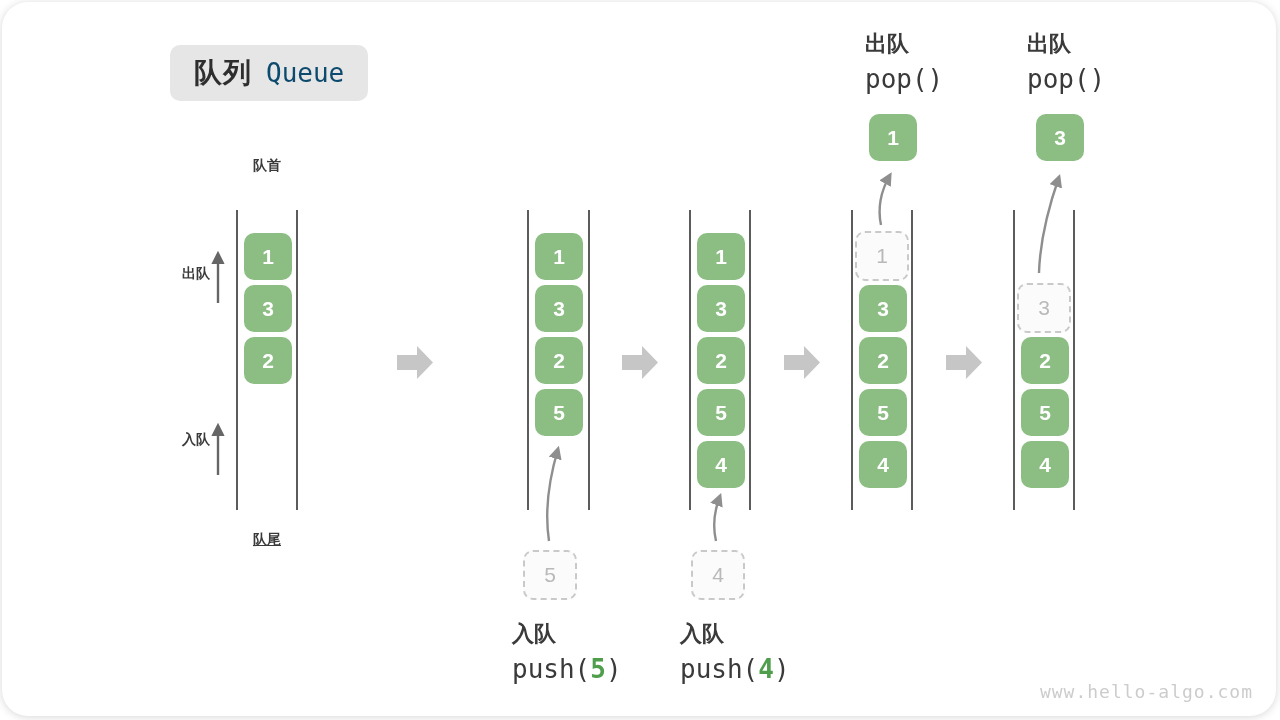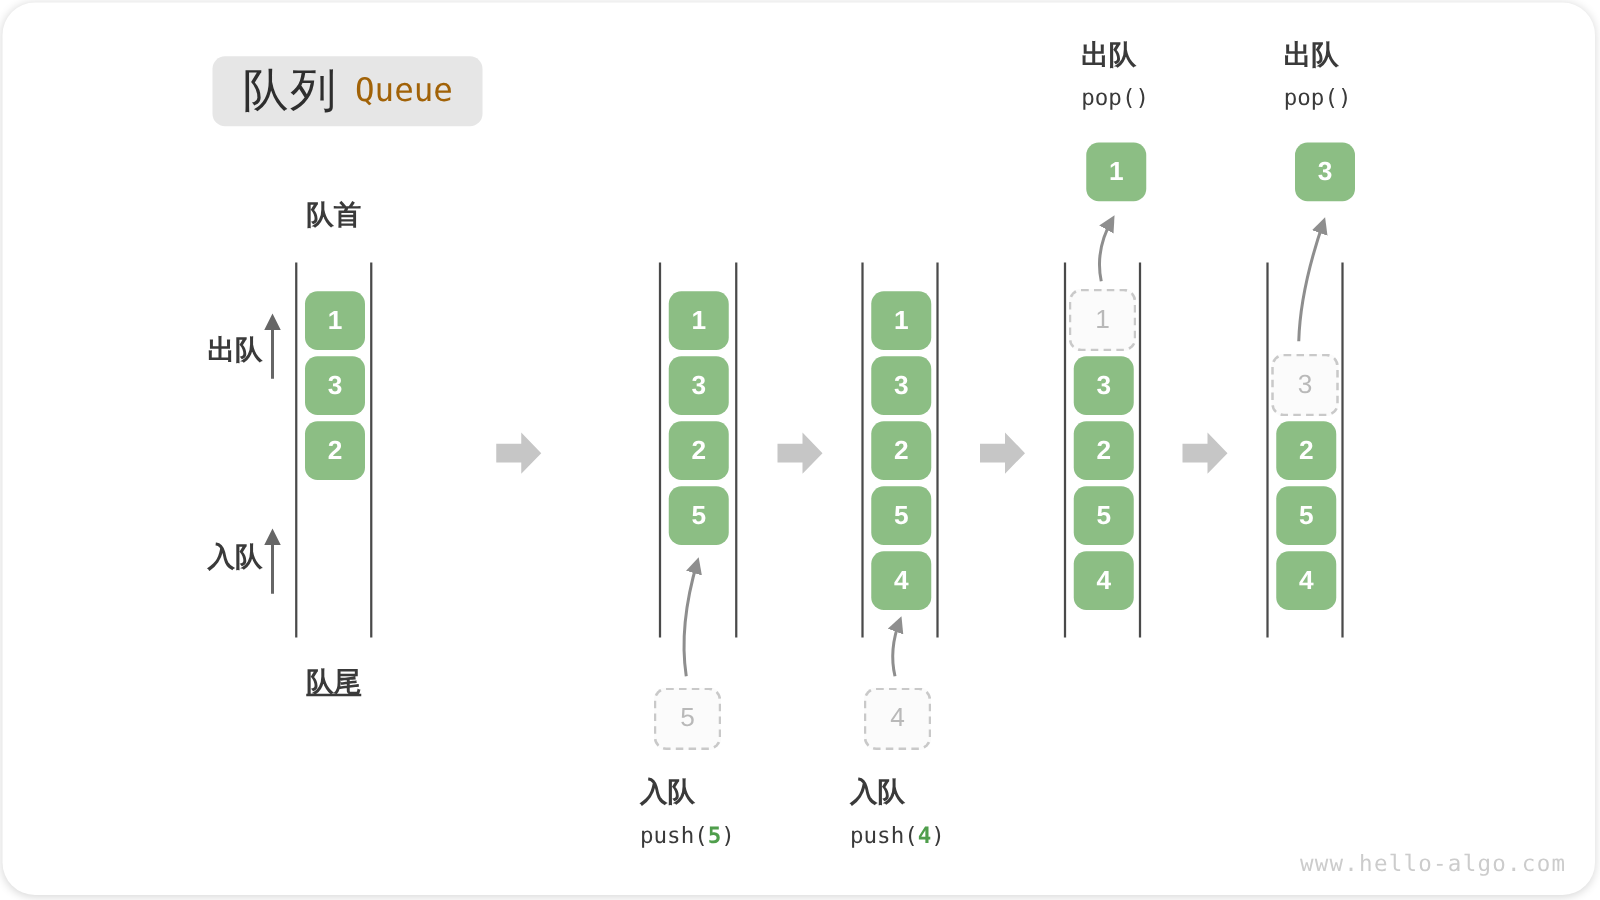--- a/index.html
+++ b/index.html
@@ -3,38 +3,38 @@
 <meta charset="utf-8">
 <style>
   html,body{margin:0;padding:0;background:#ffffff;}
   .stage{position:relative;width:1280px;height:720px;font-family:"Liberation Sans","DejaVu Sans",sans-serif;color:#3a3a3a;overflow:hidden;}
   .card{position:absolute;left:2px;top:2px;width:1274px;height:714px;background:#ffffff;border-radius:26px;box-shadow:0 1px 8px rgba(0,0,0,0.16);}
   .overlay{position:absolute;left:0;top:0;width:1280px;height:720px;pointer-events:none;}
   .mono{font-family:"DejaVu Sans Mono","Liberation Mono",monospace;}
 
   .badge{position:absolute;left:170px;top:45px;height:56px;background:#e6e6e6;border-radius:10px;
          display:flex;align-items:center;padding:0 24px;gap:14px;}
-  .badge .zh{font-size:37px;font-weight:normal;color:#2e2e2e;letter-spacing:1px;}
-  .badge .en{font-size:26px;color:#a16207;}
+  .badge .zh{font-size:28px;font-weight:bold;color:#2e2e2e;letter-spacing:1px;}
+  .badge .en{font-size:26px;color:#0c4a6e;}
 
-  .lbl{position:absolute;font-size:22px;font-weight:bold;color:#3a3a3a;white-space:nowrap;}
+  .lbl{position:absolute;font-size:14px;font-weight:bold;color:#3a3a3a;white-space:nowrap;}
   .lbl-front{left:237px;top:157px;width:60px;text-align:center;}
   .lbl-rear{left:237px;top:531px;width:60px;text-align:center;text-decoration:underline;}
   .lbl-deq{left:162px;top:265px;width:48px;text-align:right;}
   .lbl-enq{left:162px;top:431px;width:48px;text-align:right;}
 
   .box{position:absolute;width:48px;height:47px;border-radius:10px;background:var(--green,#8cbe84);
        color:#ffffff;font-size:21px;font-weight:bold;display:flex;align-items:center;justify-content:center;}
   .ghost{position:absolute;width:50px;height:46px;border-radius:10px;border:2px dashed #c9c9c9;
          background:#fbfbfb;color:#b9b9b9;font-size:21px;font-weight:normal;
          display:flex;align-items:center;justify-content:center;}
 
   .oplabel{position:absolute;white-space:nowrap;}
   .oplabel .zh{font-size:22px;font-weight:bold;line-height:36px;}
-  .oplabel .code{font-size:18px;line-height:34px;color:#3a3a3a;}
+  .oplabel .code{font-size:26px;line-height:34px;color:#3a3a3a;}
   .oplabel .arg{color:#4f9e4c;font-weight:bold;}
 
   .watermark{position:absolute;right:27px;bottom:18px;font-size:18px;color:#cccccc;letter-spacing:1px;}
 </style>
 </head>
 <body>
 
 <div class="stage">
   <div class="card"></div>
 

